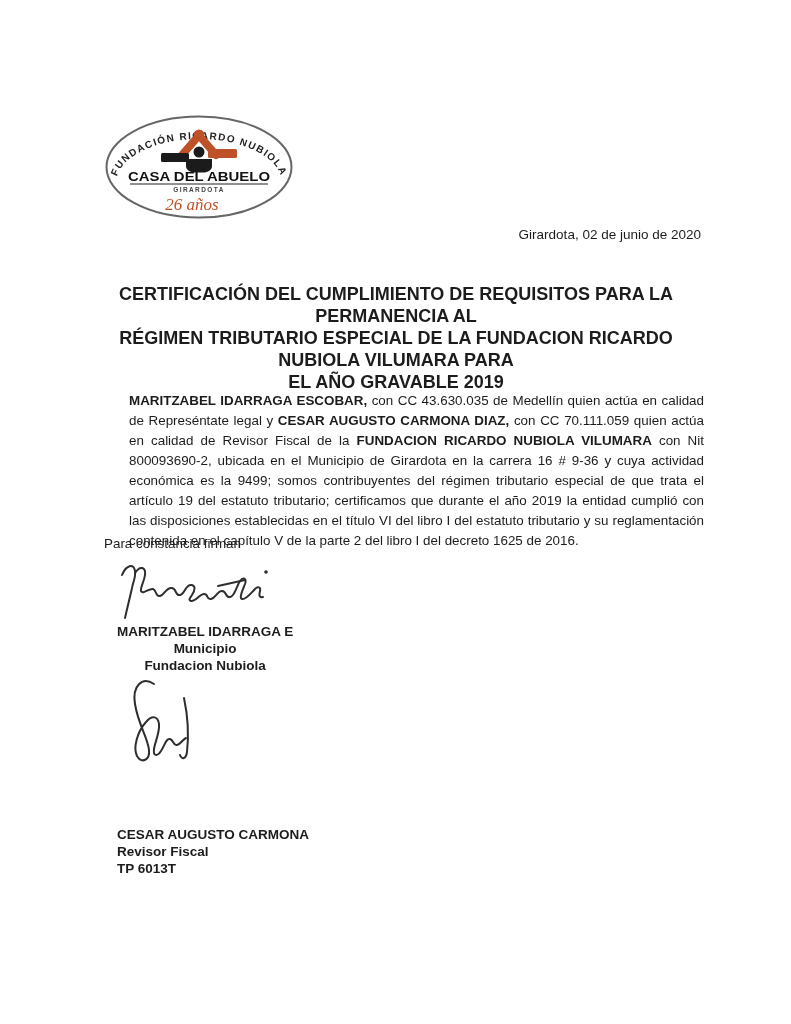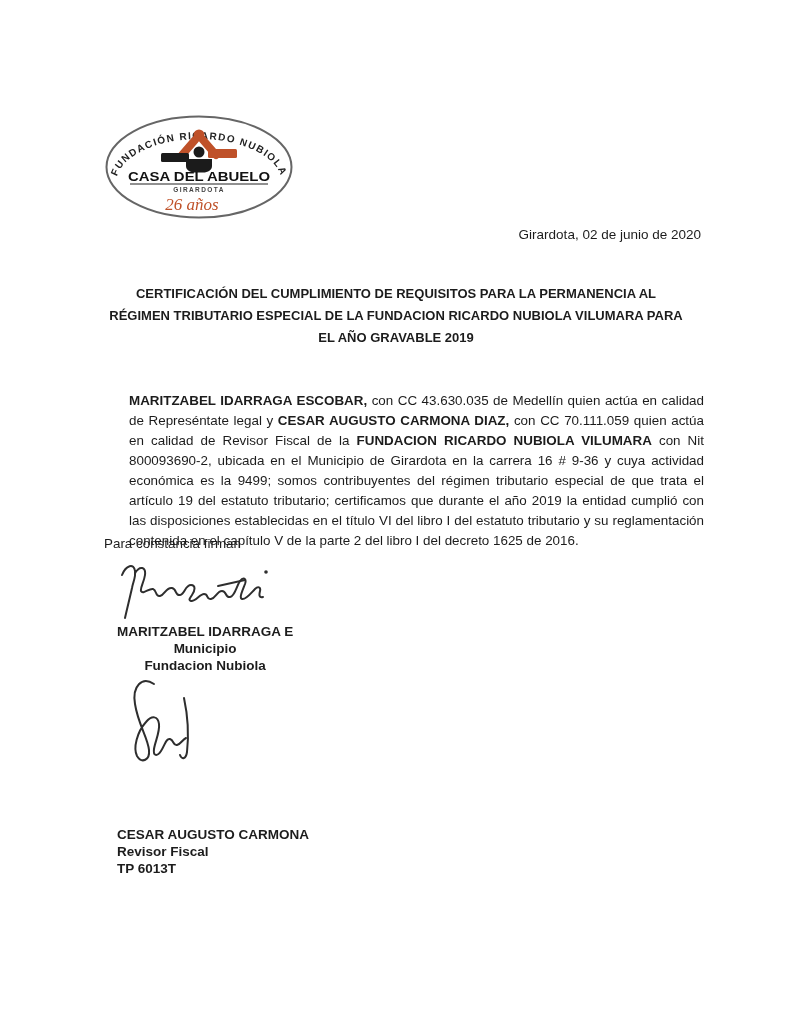--- a/index.html
+++ b/index.html
@@ -19,21 +19,21 @@
   .logo .casa-text { font-family:"Liberation Sans", sans-serif; font-size:12px; font-weight:bold; fill:#111; }
   .logo .city-text { font-family:"Liberation Sans", sans-serif; font-size:6.5px; font-weight:bold; letter-spacing:1.4px; fill:#444; }
   .logo .anniv-text { font-family:"Liberation Serif", serif; font-style:italic; font-size:17px; }
   
   .date-line {
     position:absolute; top:227px; right:90px;
     font-size:13.5px;
   }
   .doc-title {
     position:absolute; left:105px; top:283px; width:582px;
-    text-align:center; font-weight:bold; font-size:13px; line-height:22px;
+    text-align:center; font-weight:bold; font-size:18px; line-height:22px;
   }
   .body-par {
     position:absolute; left:117px; top:378px; width:575px;
     font-size:13.4px; line-height:20px; text-align:justify;margin-left:12px;
   }
   .body-par b { font-weight:bold; }
   .closing-line {
     position:absolute; left:104px; top:536px;
     font-size:13.4px;
   }

